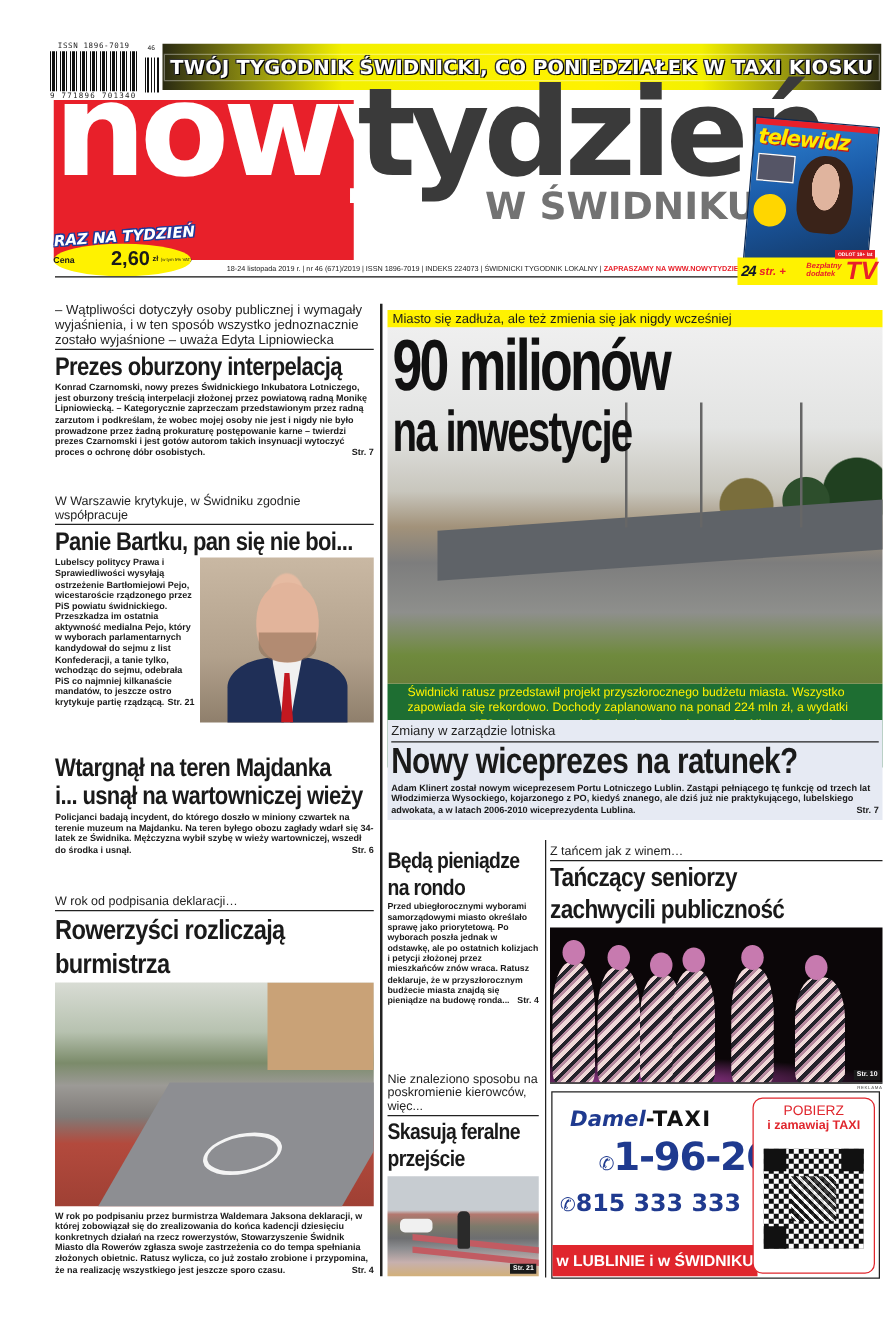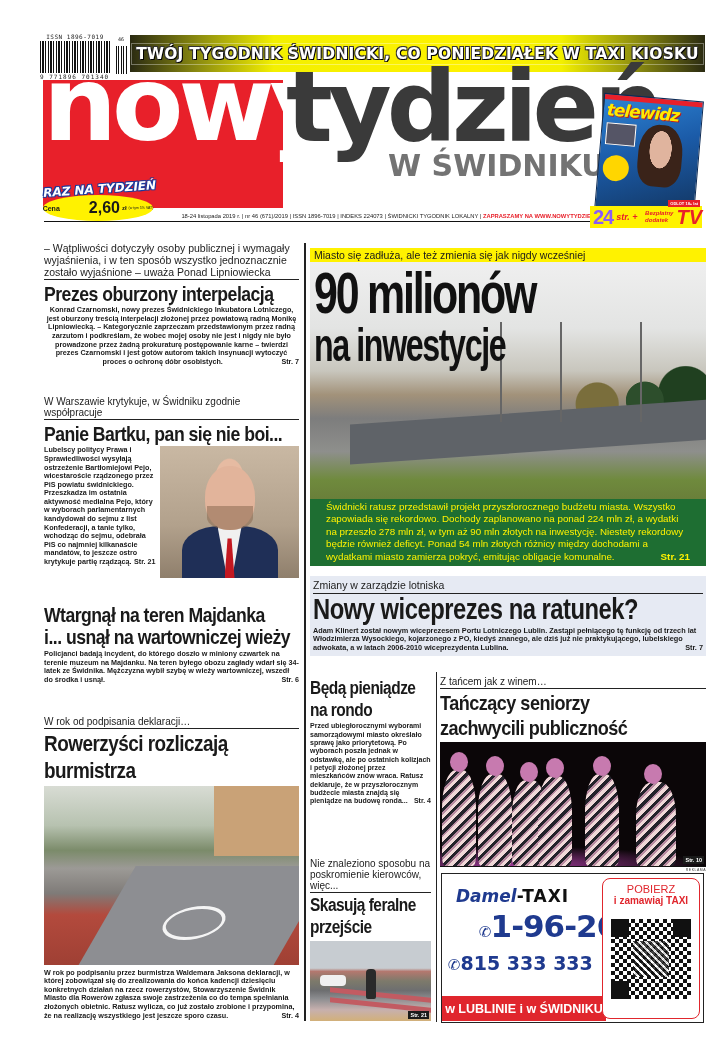--- a/index.html
+++ b/index.html
@@ -47,42 +47,42 @@
   .tvmag { left: 599px; top: 97px; width: 100px; height: 118px; transform: rotate(5deg);
      background: linear-gradient(160deg,#2f86d6 0%, #1b5ba8 45%, #12345e 100%); border:1px solid #0b2a55; overflow:hidden; }
   .tvmag .strip { height: 5px; background:#e8202a; }
   .tvmag .title { font-family:"DejaVu Sans", sans-serif; font-weight:bold; font-style:italic; font-size: 17px; color:#ffea00;
      text-shadow: 1px 1px 0 #c21a1a; padding-left:3px; letter-spacing:-1px; }
   .tvmag .face { position:absolute; left: 38px; top: 26px; width: 44px; height: 62px; border-radius: 45% 45% 35% 35%;
      background: radial-gradient(ellipse at 50% 40%, #e0b49e 0 35%, #3a2319 36% 100%); }
   .tvmag .badge { position:absolute; left: 4px; top: 60px; width: 26px; height: 26px; border-radius:50%; background:#ffd600; }
   .tvmag .small { position:absolute; left: 4px; top: 28px; width: 30px; height: 22px; background:#556; border:1px solid #fff; }
   .tvband { left: 590px; top: 206px; width: 112px; height: 22px; background:#fff200; display:flex; align-items:center; gap:3px; padding-left:3px; white-space:nowrap; }
-  .tvband .big { color:#8b5cf6; font-weight:bold; font-size: 20px; letter-spacing:-1px; }
+  .tvband .big { color:#0f172a; font-weight:bold; font-style:italic; font-size: 12px; letter-spacing:-1px; }
   .tvband .mid { color:#e8202a; font-weight:bold; font-style:italic; font-size: 9px; }
   .tvband .sm { color:#e8202a; font-style:italic; font-size: 6px; line-height:1.1; font-weight:bold; }
   .tvband .tv { color:#e8202a; font-weight:bold; font-style:italic; font-size: 20px; }
   .tvband .odlot { position:absolute; right: 2px; top: -6px; background:#e8202a; color:#fff; font-size:4px; padding:1px 2px; font-weight:bold; }
 
   
   .vrule { left: 304px; top: 243px; width: 1.5px; height: 778px; background: #222; }
   .vrule2 { left: 436px; top: 672px; width: 1px; height: 350px; background: #222; }
 
   .col-left { left: 44px; top: 243px; width: 255px; }
   .kicker { font-size: 10.2px; line-height: 1.12; color:#222; border-bottom: 1.2px solid #222; padding-bottom: 1px; }
   .head { font-family: "Liberation Sans", sans-serif; font-weight: bold; color:#1a1a1a; letter-spacing: -.6px; line-height: 1.03; }
   .body { font-size: 7.2px; font-weight: bold; line-height: 1.19; color:#1a1a1a; }
   .str { float: right; font-weight: bold; }
 
   .photo { position: relative; overflow: hidden; }
 
   
   .a1 .kicker { font-size: 10.5px; }
   .a1 .head { font-size: 20.5px; margin-top: 3px; transform: scaleX(.86); transform-origin: left; white-space:nowrap; }
-  .a1 .body { margin-top: 2px; text-align: center; }
+  .a1 .body { margin-top: 2px; }
 
   .a2 { position:absolute; left: 44px; top: 396px; width: 255px; }
   .a2 .kicker { font-size: 10px; }
   .a2 .head { font-size: 20.5px; margin-top: 3px; transform: scaleX(.86); transform-origin:left; white-space:nowrap; }
   .a2 .wrap { display:flex; gap: 4px; margin-top: 2px; }
   .a2 .body { width: 112px; }
   .a2 .photo { width: 140px; height: 132px;
      background: radial-gradient(ellipse at 50% 34%, #d9a88f 0 16%, transparent 17%),
                  radial-gradient(ellipse at 50% 25%, #e6bba2 0 14%, transparent 15%),
                  linear-gradient(180deg, #c9b8a3 0%, #b2a18c 60%, #8f7f6c 100%); }
@@ -102,21 +102,21 @@
   .a4 .photo { margin-top: 3px; width: 255px; height: 179px;
      background: linear-gradient(180deg,#d8dcd4 0%, #b7c2b0 22%, #7b8b6a 36%, #9c9a96 46%, #7f7b78 60%, #b34a3d 72%, #9f4034 100%); }
   .a4 .path { position:absolute; left: 60px; top: 80px; width: 195px; height: 110px; background:#8d8e92; transform: skewX(-30deg); }
   .a4 .bike { position:absolute; left: 120px; top: 120px; width: 60px; height: 34px; border: 3px solid #fff; border-radius: 50%; transform: skewX(-30deg); opacity:.9; }
   .a4 .bldg { position:absolute; left: 170px; top: 0; width: 85px; height: 70px; background:#c9a277; }
   .a4 .body { margin-top: 4px; }
 
   
   .lead { left: 310px; top: 248px; width: 396px; }
   .lead .kick { background:#fff200; font-size: 10.5px; color:#1a1a1a; padding: 1px 4px; white-space:nowrap; }
-  .lead .photo { width: 396px; height: 237px; margin-top: 0;
+  .lead .photo { width: 396px; height: 285px; margin-top: 0;
      background: linear-gradient(180deg,#efefef 0%, #e3e4e3 28%, #c8c6bd 46%, #a2927a 56%, #7d7d7d 66%, #8e8f8c 80%, #6f8a3d 92%, #6a7f3a 100%); }
   .lead .trees { position:absolute; left: 260px; top: 100px; width: 136px; height: 70px;
      background: radial-gradient(circle at 20% 60%, #7a6e3c 0 18%, transparent 19%), radial-gradient(circle at 55% 55%, #2d4e2c 0 22%, transparent 23%), radial-gradient(circle at 85% 45%, #204020 0 22%, transparent 23%); }
   .lead .road { position:absolute; left: 40px; top: 150px; width: 360px; height: 40px; background:#5f6368; transform: skewY(-4deg); }
   .lead .pole { position:absolute; top: 60px; width: 2px; height: 100px; background:#666; }
   .lead .h1 { position:absolute; left: 4px; top: 2px; font-family:"Liberation Sans", sans-serif; font-weight:bold; color:#111;
      font-size: 58px; letter-spacing: -3px; line-height: 1; transform: scaleX(.74); transform-origin:left; white-space:nowrap; }
   .lead .h2 { position:absolute; left: 4px; top: 60px; font-family:"Liberation Sans", sans-serif; font-weight:bold; color:#111;
      font-size: 46px; letter-spacing: -2px; line-height: 1; transform: scaleX(.7); transform-origin:left; white-space:nowrap; }
   .lead .green { background:#1e6e32; color:#fff200; font-size: 9.8px; line-height: 1.27; padding: 2px 16px 3px; }
@@ -223,21 +223,21 @@
     <span>dodatek</span>
   </span>
   <span class="tv">TV</span>
   <span class="odlot">ODLOT 18+ lat</span>
 </div>
 
 <div class="abs vrule"></div>
 <div class="abs vrule2"></div>
 
 <div class="abs col-left a1">
-  <div class="kicker">– Wątpliwości dotyczyły osoby publicznej i wymagały wyjaśnienia, i w ten sposób wszystko jednoznacznie zostało wyjaśnione – uważa Ponad Lipniowiecka</div>
+  <div class="kicker">– Wątpliwości dotyczyły osoby publicznej i wymagały wyjaśnienia, i w ten sposób wszystko jednoznacznie zostało wyjaśnione – uważa Edyta Lipniowiecka</div>
   <div class="head">Prezes oburzony interpelacją</div>
   <div class="body">
     <span>Konrad Czarnomski, nowy prezes Świdnickiego Inkubatora Lotniczego, jest oburzony treścią interpelacji złożonej przez powiatową radną Monikę Lipniowiecką. – Kategorycznie zaprzeczam przedstawionym przez radną zarzutom i podkreślam, że wobec mojej osoby nie jest i nigdy nie było prowadzone przez żadną prokuraturę postępowanie karne – twierdzi prezes Czarnomski i jest gotów autorom takich insynuacji wytoczyć proces o ochronę dóbr osobistych.</span>
     <span class="str">Str. 7</span>
   </div>
 </div>
 
 <div class="a2">
   <div class="kicker">W Warszawie krytykuje, w Świdniku zgodnie współpracuje</div>
   <div class="head">Panie Bartku, pan się nie boi...</div>

